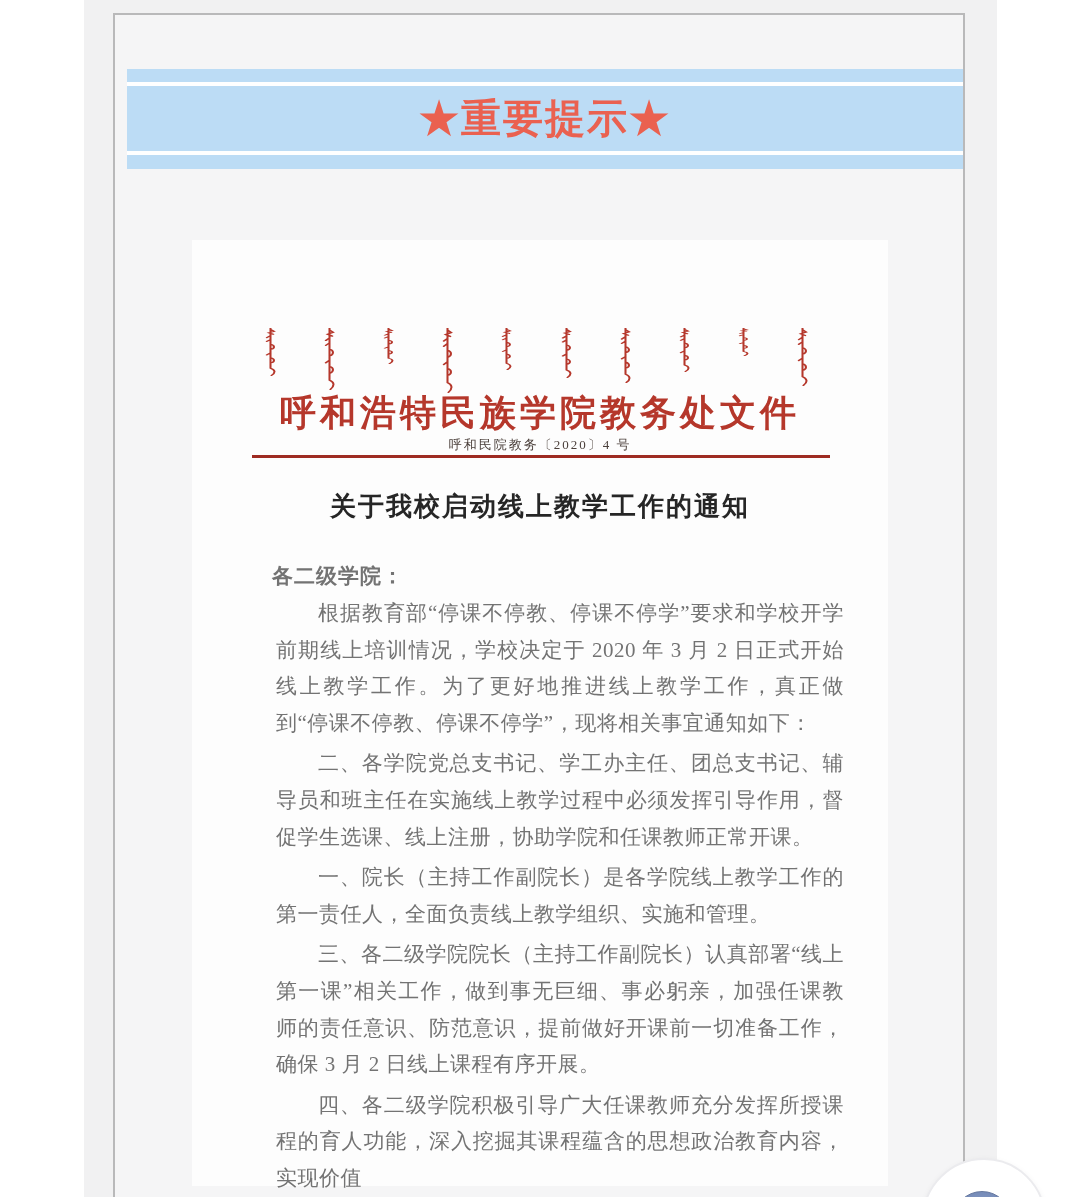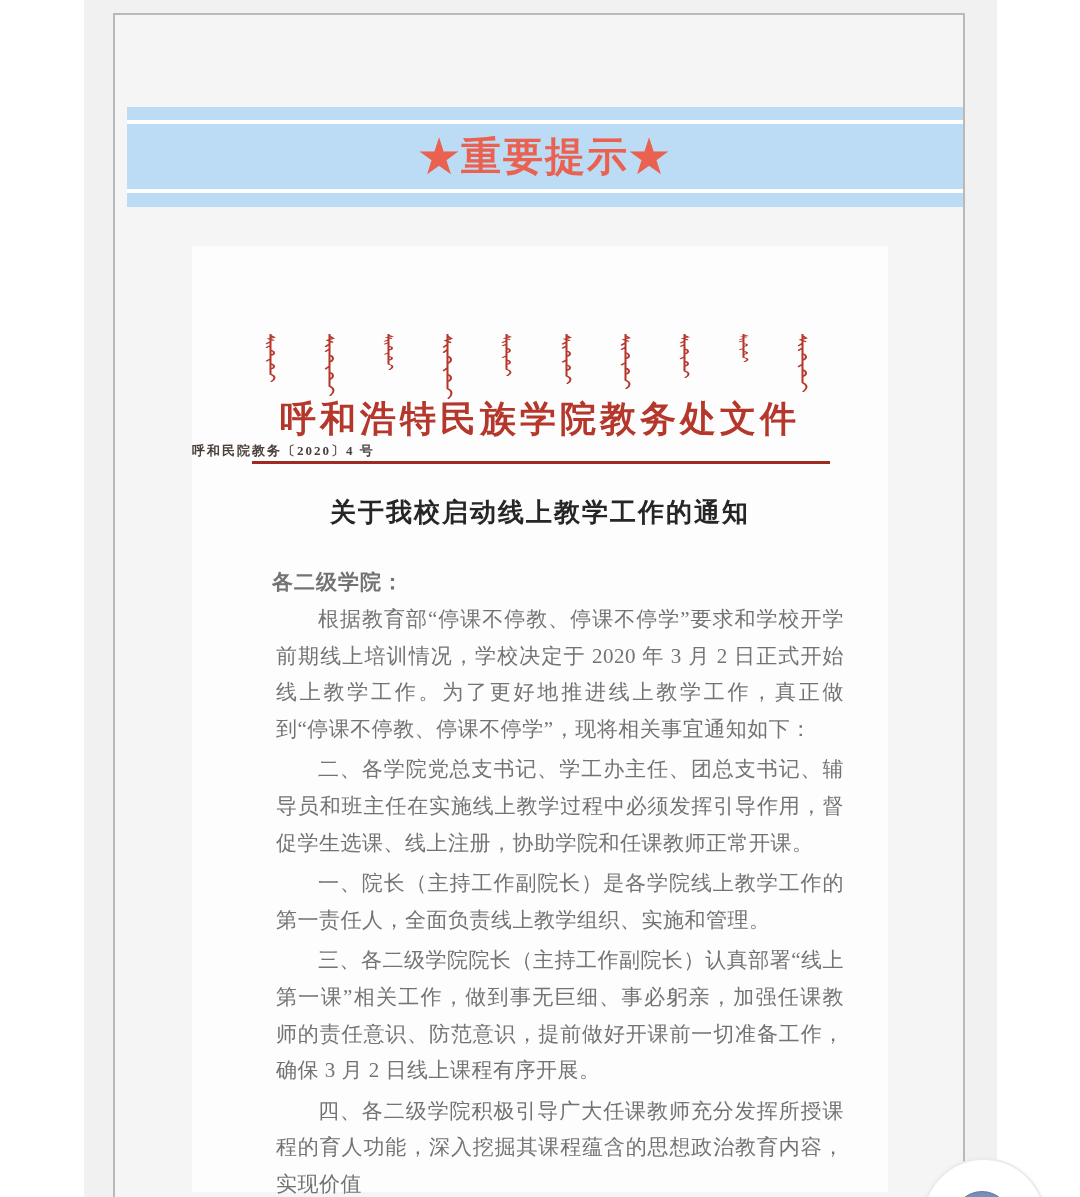--- a/index.html
+++ b/index.html
@@ -5,40 +5,40 @@
   * { margin:0; padding:0; box-sizing:border-box; }
   html,body { width:1080px; height:1197px; background:#ffffff; font-family:"Liberation Sans", sans-serif; }
   .stage { position:relative; width:1080px; height:1197px; background:#ffffff; overflow:hidden; }
 
   .gray-band { position:absolute; left:84px; top:0; width:913px; height:1197px; background:#f1f1f2; }
 
   .card { position:absolute; left:113px; top:13px; width:852px; height:1200px;
           border:2px solid #b9b9ba; background:#f5f5f6; }
 
   
-  .banner { margin-top:92px; width:100%;padding-left:12px; }
+  .banner { margin-top:54px; width:100%;padding-left:12px; }
   .banner .stripe-a { height:13px; background:#bcdcf5; }
   .banner .gap { height:4px; background:#ffffff; }
   .banner .band { height:65px; background:#bcdcf5; display:flex; align-items:center; justify-content:center; }
   .banner .band span { font-size:40px; font-weight:bold; color:#ea6150; letter-spacing:2px; }
   .banner .stripe-b { height:14px; background:#bcdcf5; }
 
   
-  .page { position:absolute; left:77px; top:231px; width:696px; height:946px;
+  .page { position:absolute; left:77px; top:225px; width:696px; height:946px;
           background:#fdfdfd; font-family:"Liberation Serif","DejaVu Serif",serif; }
 
   .mong-row { margin:88px 0 0 72px; width:545px; height:65px;
               display:flex; justify-content:space-between; align-items:flex-start; }
   .mong-row svg { width:13px; display:block; }
   .mg1{height:48px}.mg2{height:62px}.mg3{height:36px}.mg4{height:65px}.mg5{height:42px}
   .mg6{height:50px}.mg7{height:55px}.mg8{height:44px}.mg9{height:28px}.mg10{height:58px}
 
   .org-title { margin-top:0; text-align:center; color:#b5372b; font-weight:bold;
                font-size:36px; line-height:40px; letter-spacing:4px; white-space:nowrap; }
-  .doc-no { margin-top:4px; color:#4a3f3a; font-weight:bold;
+  .doc-no { margin-top:4px; text-align:center; color:#4a3f3a; font-weight:normal;
             font-size:13px; line-height:16px; letter-spacing:2px; }
   .red-rule { margin:2px 58px 0 60px; height:3px; background:#9e2b22; }
 
   .doc-title { margin-top:32px; text-align:center; color:#262626; font-weight:bold;
                font-size:26px; line-height:34px; letter-spacing:2px; }
 
   .text-block { padding:0 40px 0 80px; color:#737373; }
   .salutation { margin-top:37px; font-size:21px; line-height:30px; font-weight:bold; letter-spacing:1px; }
   .body-p { margin:4px; font-size:21px; line-height:36.6px; text-align:justify;
             text-indent:2em; letter-spacing:0.5px; }

